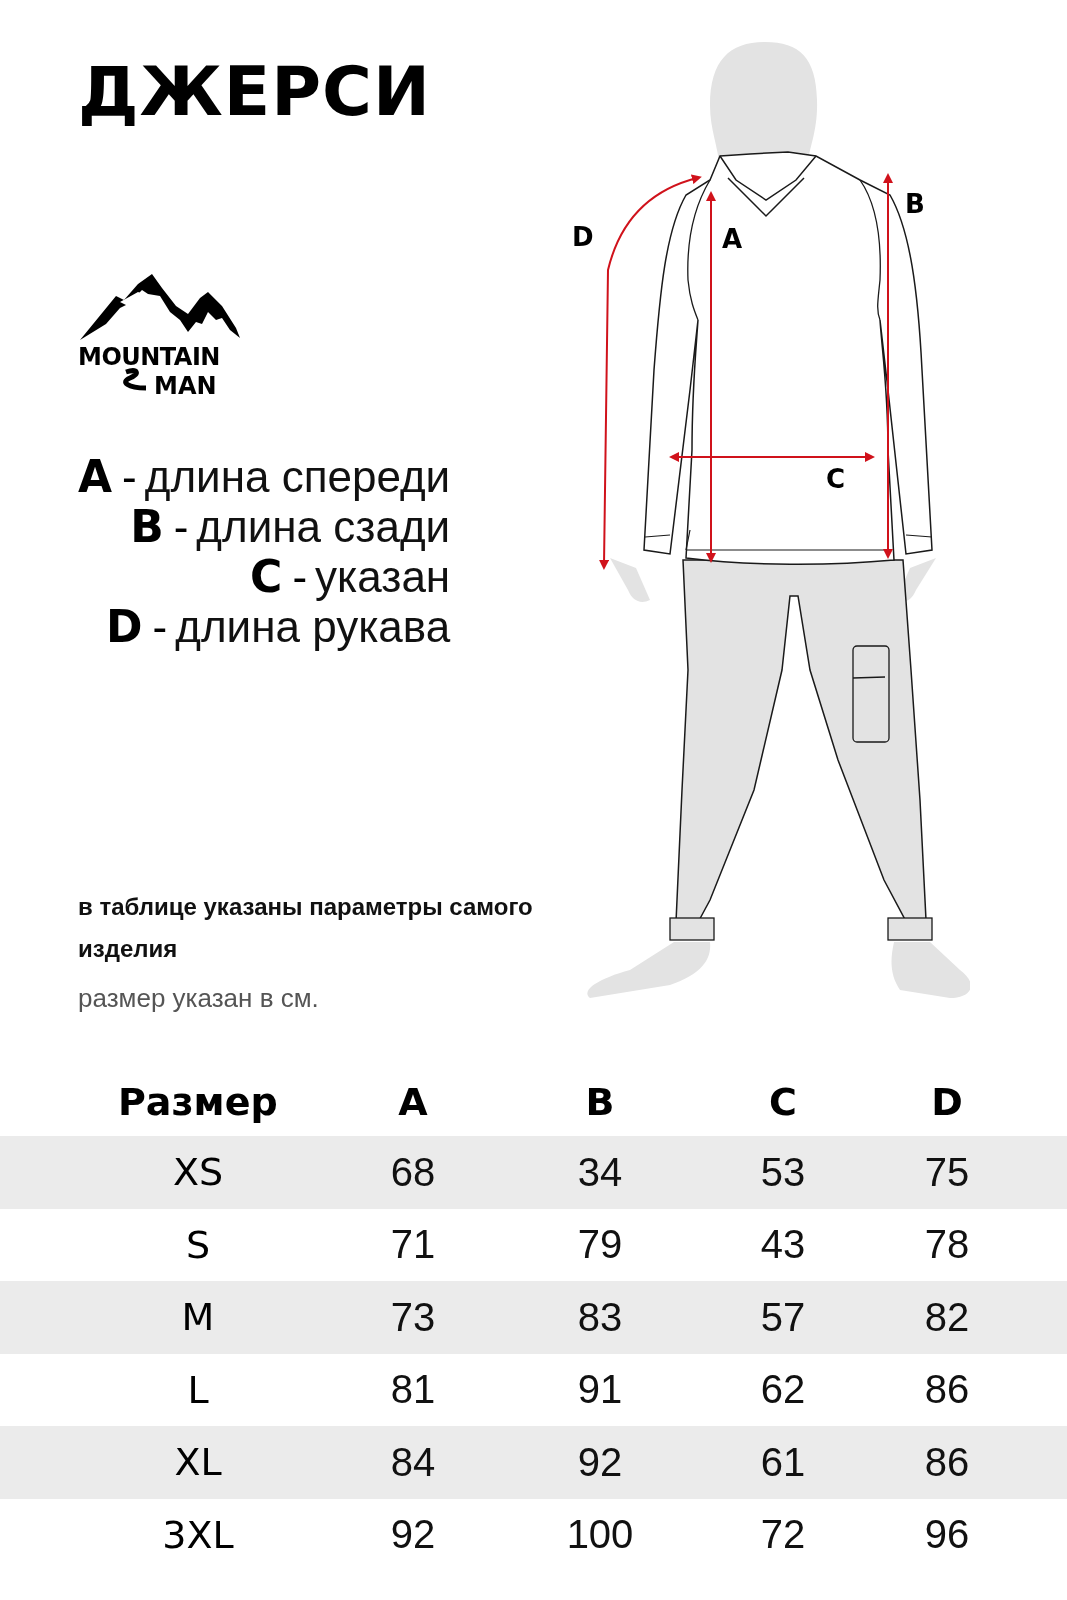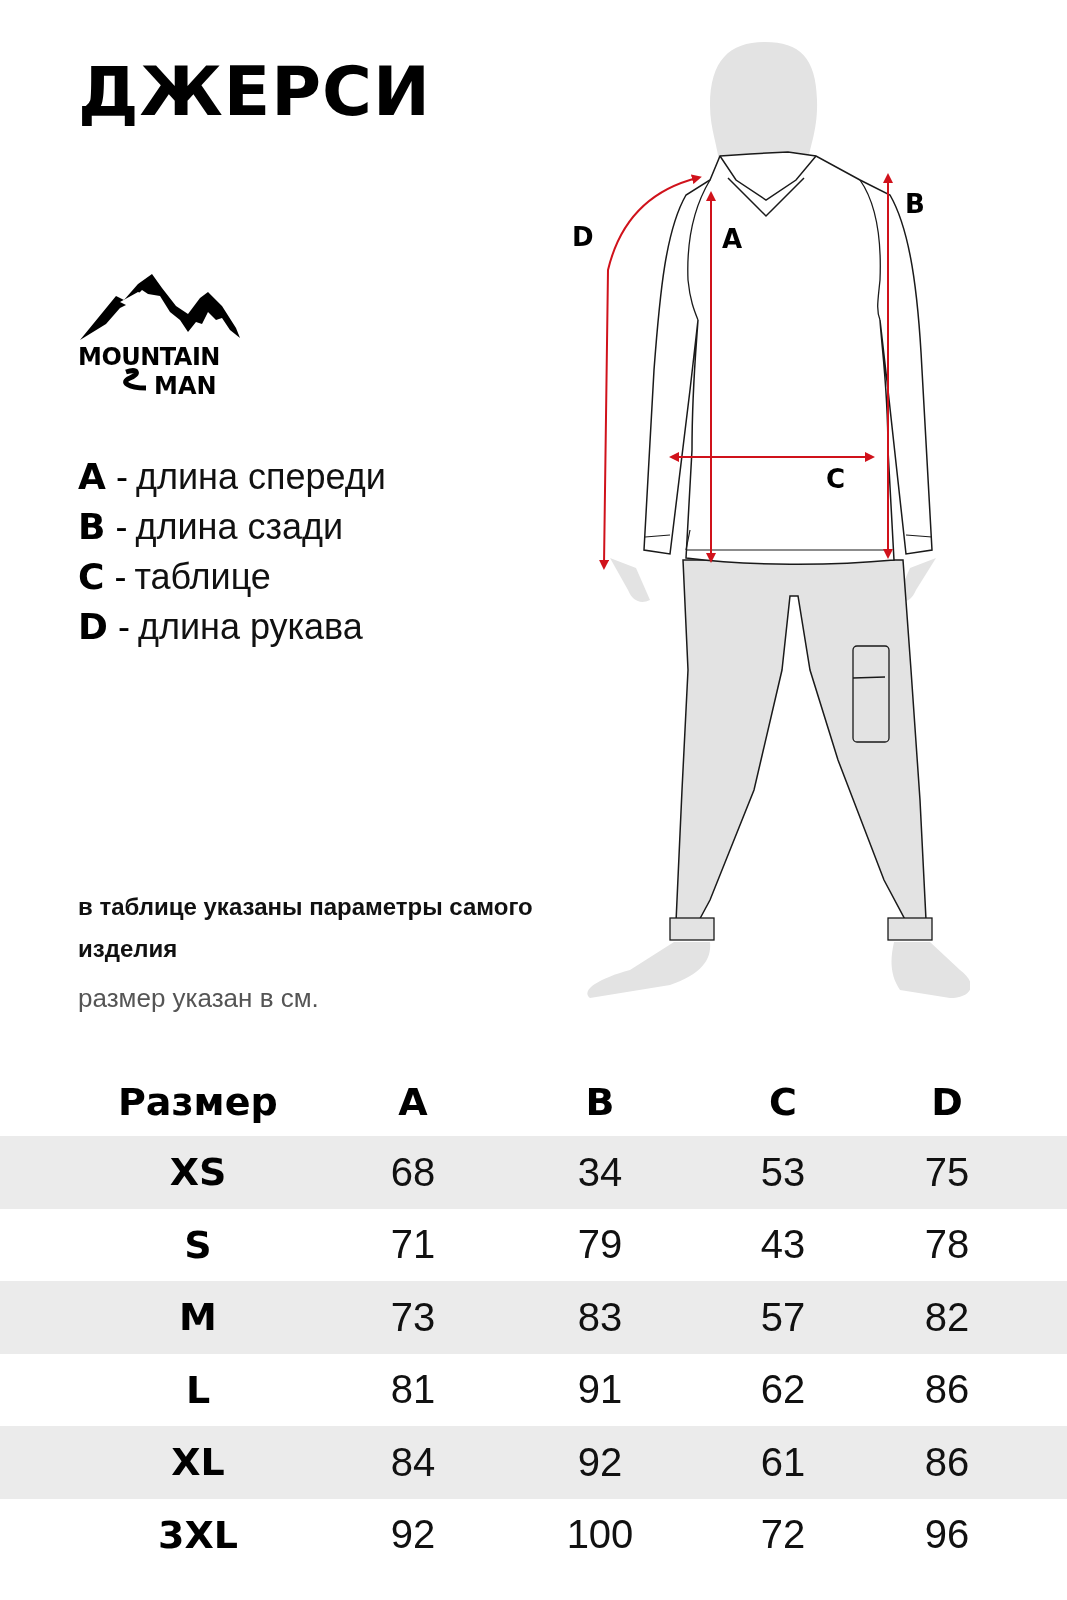--- a/index.html
+++ b/index.html
@@ -2,36 +2,36 @@
 <html><head>
 <meta charset="utf-8">
 <style>
   html, body { margin:0; padding:0; background:#ffffff; }
   body { width:1067px; height:1600px; position:relative; overflow:hidden;
          font-family:"Liberation Sans", "DejaVu Sans", sans-serif; color:#000; }
   .title { position:absolute; left:78px; top:58px; font-size:68px; font-weight:bold;
            letter-spacing:1px; line-height:1; font-family:"DejaVu Sans", sans-serif; }
   .logo { position:absolute; left:76px; top:262px; width:172px; height:140px; }
   .legend { position:absolute; left:78px; top:452px; }
-  .legend-row { height:50px; font-size:36px; line-height:50px; white-space:nowrap; }
+  .legend-row { height:50px; font-size:44px; line-height:50px; white-space:nowrap;text-align:right; }
   .legend-key { font-weight:bold; font-family:"DejaVu Sans", sans-serif; }
   .legend-dash { font-weight:300; margin:0 8px 0 10px; }
   .legend-text { font-weight:normal; color:#111; }
   .note { position:absolute; left:78px; top:886px; width:500px; }
   .note-bold { font-size:24px; font-weight:bold; line-height:42px; color:#111; }
   .note-light { font-size:26px; line-height:32px; color:#555; margin-top:12px; }
   .figure { position:absolute; left:570px; top:30px; width:400px; height:1010px; }
   .table { position:absolute; left:0; top:1068px; width:1067px; }
   .trow { height:72.5px; position:relative; }
   .trow.striped { background:#ebebeb; }
   .thead { height:68px; position:relative; }
   .cell { position:absolute; top:0; height:100%; display:flex; align-items:center;
           justify-content:center; font-size:38px;margin-left:40px; }
   .thead .cell { font-weight:bold; font-family:"DejaVu Sans", sans-serif; font-size:38px; }
-  .cell.size { font-weight:bold; font-family:"DejaVu Sans", sans-serif; }
+  .cell.size { font-weight:normal; font-family:"DejaVu Sans", sans-serif; }
   .cell.val { font-weight:normal; font-family:"Liberation Sans", sans-serif; color:#111; font-size:40px; }
   .c0 { left:58px; width:200px; }
   .c0h { left:78px; width:200px; justify-content:flex-start; }
   .c1 { left:323px; width:100px; }
   .c2 { left:510px; width:100px; }
   .c3 { left:693px; width:100px; }
   .c4 { left:857px; width:100px; }
 </style>
 </head>
 <body>
@@ -49,21 +49,21 @@
 </svg>
 
 <div class="legend">
   <div class="legend-row">
     <span class="legend-key">A</span><span class="legend-dash">-</span><span class="legend-text">длина спереди</span>
   </div>
   <div class="legend-row">
     <span class="legend-key">B</span><span class="legend-dash">-</span><span class="legend-text">длина сзади</span>
   </div>
   <div class="legend-row">
-    <span class="legend-key">C</span><span class="legend-dash">-</span><span class="legend-text">таблице</span>
+    <span class="legend-key">C</span><span class="legend-dash">-</span><span class="legend-text">указан</span>
   </div>
   <div class="legend-row">
     <span class="legend-key">D</span><span class="legend-dash">-</span><span class="legend-text">длина рукава</span>
   </div>
 </div>
 
 <div class="note">
   <div class="note-bold">в таблице указаны параметры самого изделия</div>
   <div class="note-light">размер указан в см.</div>
 </div>

